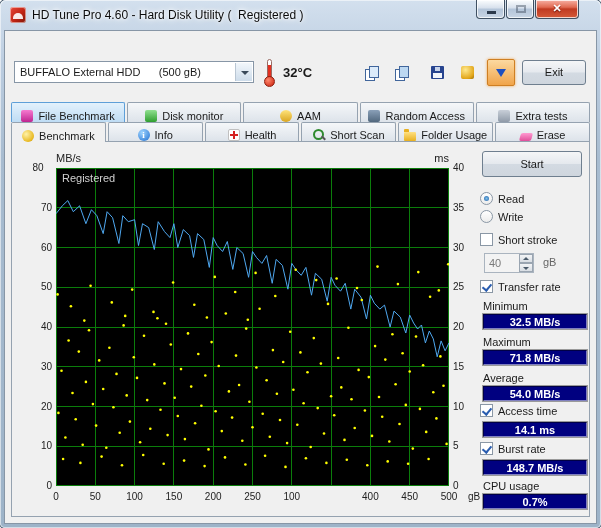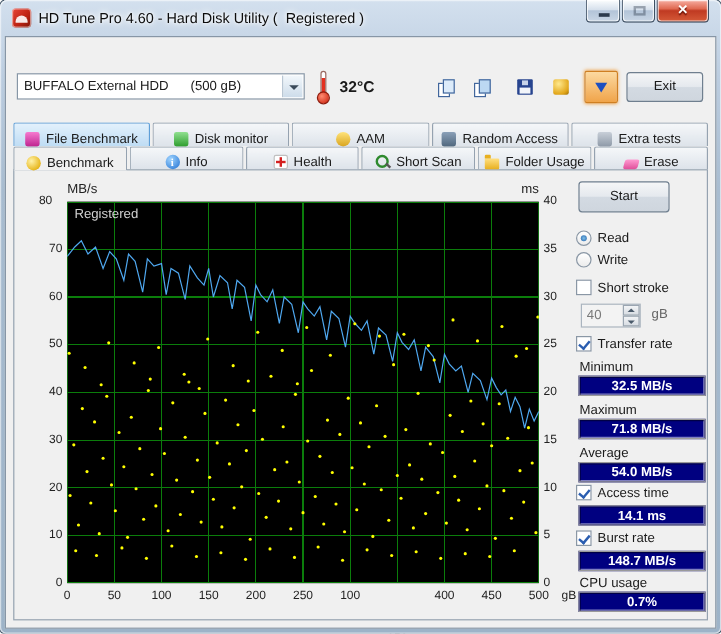--- a/index.html
+++ b/index.html
@@ -5,21 +5,21 @@
   html,body{margin:0;padding:0;background:#fff;}
   *{box-sizing:border-box;}
   .window{
     position:relative;width:601px;height:528px;overflow:hidden;
     border-radius:6px 6px 5px 5px;
     background:linear-gradient(180deg,#d3e0ee 0%,#bccde0 12%,#a8bcd0 30%,#9db3c8 100%);
     box-shadow:inset 0 0 0 1px rgba(255,255,255,.55), 0 0 0 1px #45586b;
     font-family:"Liberation Sans",sans-serif;font-size:11px;color:#1a1a1a;
   }
   
-  .titlebar{position:absolute;top:0;left:0;right:0;height:30px;}
+  .titlebar{position:absolute;top:0;left:0;right:12px;height:30px;}
   .app-icon{position:absolute;left:10px;top:7px;width:16px;height:16px;border-radius:3px;
     background:linear-gradient(135deg,#e8473a 0%,#c02414 55%,#7e1507 100%);
     box-shadow:inset 0 0 0 1px rgba(255,255,255,.5);}
   .app-icon::after{content:'';position:absolute;left:3px;top:6px;width:10px;height:6px;border-radius:5px 5px 0 0;background:#fff;opacity:.9;}
   .title-text{position:absolute;left:32px;top:8px;font-size:12px;color:#0c0c0c;
     text-shadow:0 0 3px #fff,0 0 6px #fff,0 0 8px #fff;white-space:pre;}
   .caption-btns{position:absolute;top:0;right:10px;display:flex;}
   .cap-btn{height:19px;border:1px solid #3f5062;border-top:none;border-radius:0 0 4px 4px;
     background:linear-gradient(180deg,#fbfdfe 0%,#d6e0ec 45%,#b3c4d8 50%,#c9d6e5 100%);
     box-shadow:inset 0 0 0 1px rgba(255,255,255,.75);margin-left:1px;position:relative;cursor:default;}
@@ -84,21 +84,21 @@
   .i-errorscan::after{content:'';position:absolute;left:8px;top:8px;width:5px;height:2px;background:#555;transform:rotate(45deg);}
   .i-folder{background:linear-gradient(#ffe081,#e8b020);height:9px !important;margin-top:3px;border-radius:1px;}
   .i-folder::before{content:'';position:absolute;top:-3px;left:0;width:5px;height:3px;background:#e8b020;border-radius:1px 1px 0 0;}
   .i-erase{background:linear-gradient(#ff9ad1,#e04f9a);height:8px !important;margin-top:2px;transform:skewX(-15deg);}
   
   .chart-area{position:absolute;inset:0;}
   .plot{position:absolute;left:44px;top:26px;width:393px;height:318px;background:#000;}
   .axis-unit{position:absolute;font-size:11px;color:#222;}
   .tick-label{position:absolute;font-size:10px;color:#222;}
   
-  .start-btn{position:absolute;left:470px;top:9px;width:76px;height:26px;border:1px solid #6f7f8f;border-radius:3px;
+  .start-btn{position:absolute;left:470px;top:9px;width:100px;height:26px;border:1px solid #6f7f8f;border-radius:3px;
     background:linear-gradient(180deg,#f5f6f7 0%,#e5e9ee 48%,#d3dae2 52%,#cfd6de 100%);text-align:center;line-height:24px;cursor:default;}
   .ctl-row{position:absolute;display:flex;align-items:center;gap:5px;cursor:default;}
   .radio{width:13px;height:13px;border-radius:50%;border:1px solid #8a97a5;background:linear-gradient(#fff,#ececec);position:relative;flex:none;}
   .radio.checked::after{content:'';position:absolute;left:3px;top:3px;width:5px;height:5px;border-radius:50%;background:radial-gradient(#7fc0ea,#1f5fa8);}
   .cb{width:13px;height:13px;border:1px solid #8a97a5;background:#fff;position:relative;flex:none;}
   .cb.checked::after{content:'';position:absolute;left:3px;top:1px;width:4px;height:7px;border:solid #2a5db0;border-width:0 2px 2px 0;transform:rotate(40deg);}
   .small-label{position:absolute;font-size:11px;color:#1a1a1a;}
   .value-box{position:absolute;left:470px;width:106px;height:17px;background:#000080;color:#fff;font-size:11px;font-weight:bold;
     text-align:center;line-height:16px;border:1px solid #9a9a9a;box-shadow:inset 1px 1px 0 rgba(0,0,0,.45),inset -1px -1px 0 rgba(255,255,255,.5);}
   .spinner{position:absolute;left:472px;top:111px;width:50px;height:20px;background:#f3f3f3;border:1px solid #aab4bf;}

